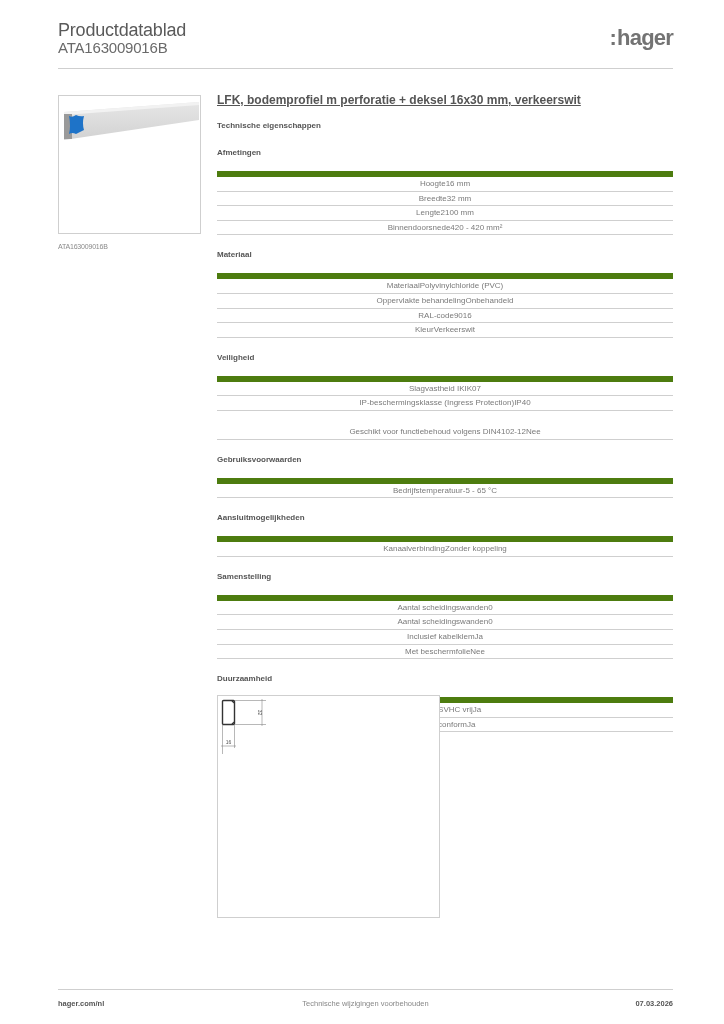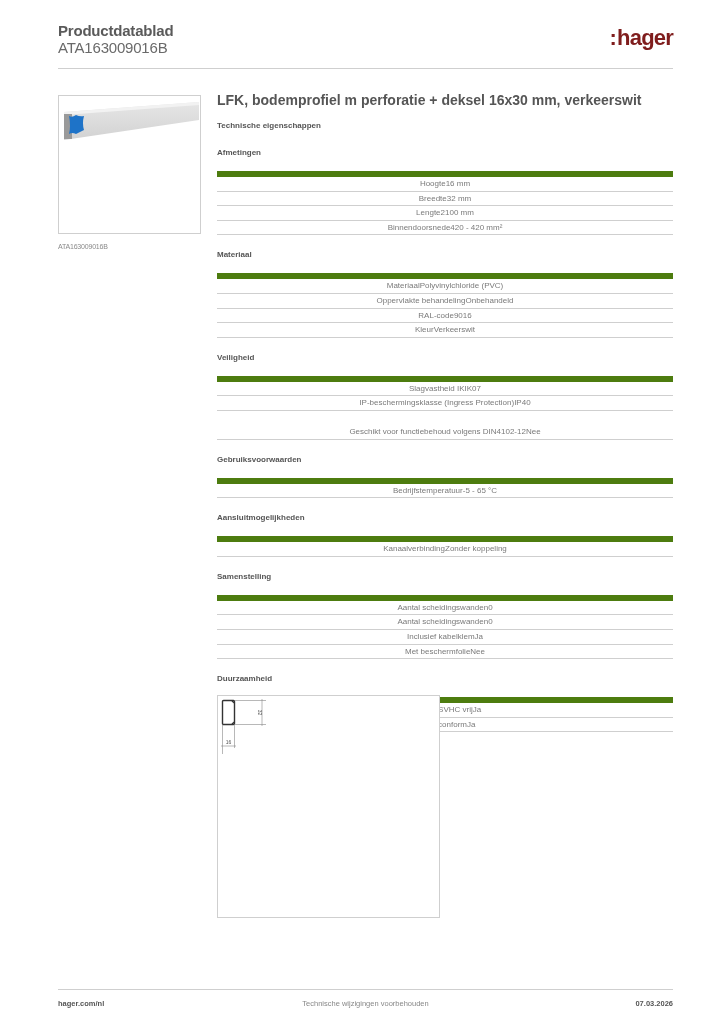--- a/index.html
+++ b/index.html
@@ -1,31 +1,31 @@
 <!DOCTYPE html>
 <html><head>
   <meta charset="utf-8">
   <style>
     * { margin: 0; padding: 0; box-sizing: border-box; }
     html, body { width: 724px; height: 1024px; background: #ffffff; overflow: hidden; }
     body { position: relative; font-family: "Liberation Sans", sans-serif; color: #6e6e6e; }
 
     .header { position: absolute; left: 58px; top: 22px; width: 615px; }
-    .doc-title { font-size: 15px; font-weight: bold; color: #5a5a5a; line-height: 17px; letter-spacing: -0.2px; }
+    .doc-title { font-size: 18px; font-weight: normal; color: #5a5a5a; line-height: 17px; letter-spacing: -0.2px; }
     .doc-code { font-size: 15px; color: #6a6a6a; line-height: 17px; letter-spacing: -0.2px; }
-    .logo { position: absolute; right: 0; top: 4px; font-size: 22px; font-weight: bold; color: #7f1d1d; letter-spacing: -0.8px; line-height: 24px; text-align: right; }
+    .logo { position: absolute; right: 0; top: 4px; font-size: 22px; font-weight: bold; color: #737373; letter-spacing: -0.8px; line-height: 24px; text-align: right; }
     .logo .colon { font-size: 22px; margin-right: 1px; }
     .header-rule { position: absolute; left: 58px; top: 68px; width: 615px; height: 1px; background: #cfcfcf; }
 
     .product-image { position: absolute; left: 58px; top: 95px; width: 143px; height: 139px; border: 1px solid #cfcfcf; background: #fff; }
     .product-image svg { position: absolute; left: 0; top: 0; }
     .image-caption { position: absolute; left: 58px; top: 243px; font-size: 7px; color: #8a8a8a; letter-spacing: -0.2px; }
 
     .main { position: absolute; left: 217px; top: 95px; width: 456px; }
-    .product-desc { font-size: 14px; font-weight: bold; color: #555; line-height: 10px; }
+    .product-desc { font-size: 12px; font-weight: bold; color: #555; line-height: 10px; text-decoration: underline; }
     .tech-heading { margin-top: 16px; font-size: 8px; font-weight: bold; color: #555; line-height: 10px; }
 
     .section { margin-top: 14px; }
     .section:first-of-type { }
     .section-title { font-size: 8px; font-weight: bold; color: #555; line-height: 11px; border-bottom: 6px solid #4d7c0f; padding-bottom: 13px; }
     .row { display: flex; justify-content: center; font-size: 8px; color: #7a7a7a; height: 14.6px; line-height: 13.6px; border-bottom: 1px solid #cfcfcf; }
     .row .val { text-align: right; }
 
     .drawings-title { margin-top: 22px; font-size: 8px; font-weight: bold; color: #555; line-height: 10px; }
     .drawing-box { position: absolute; left: 217px; top: 695px; width: 223px; height: 223px; border: 1px solid #cfcfcf; background: #fff; }

